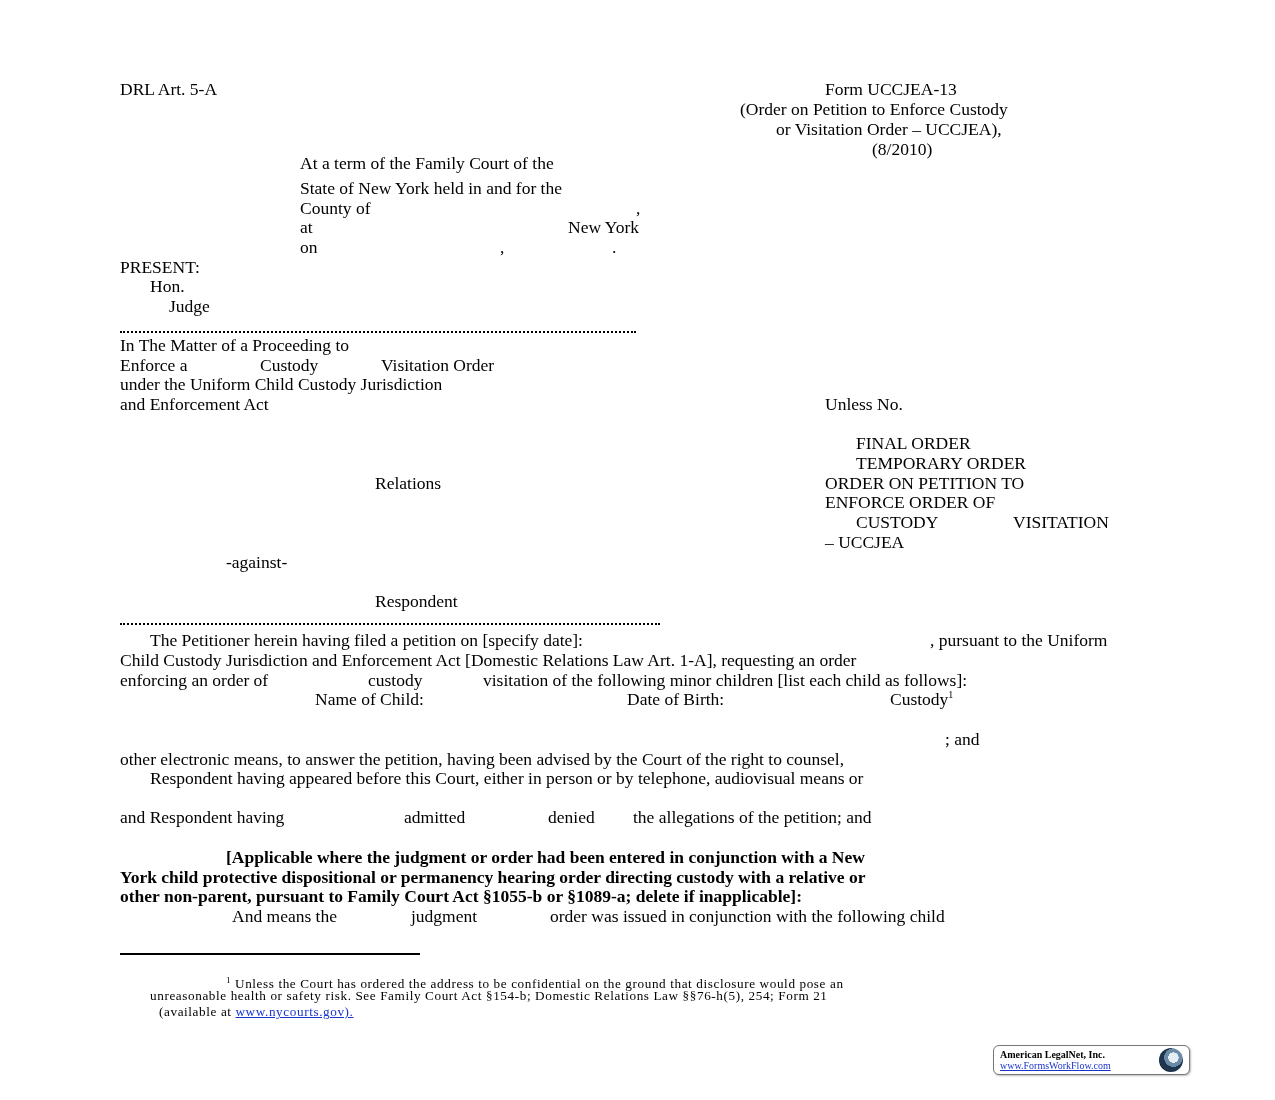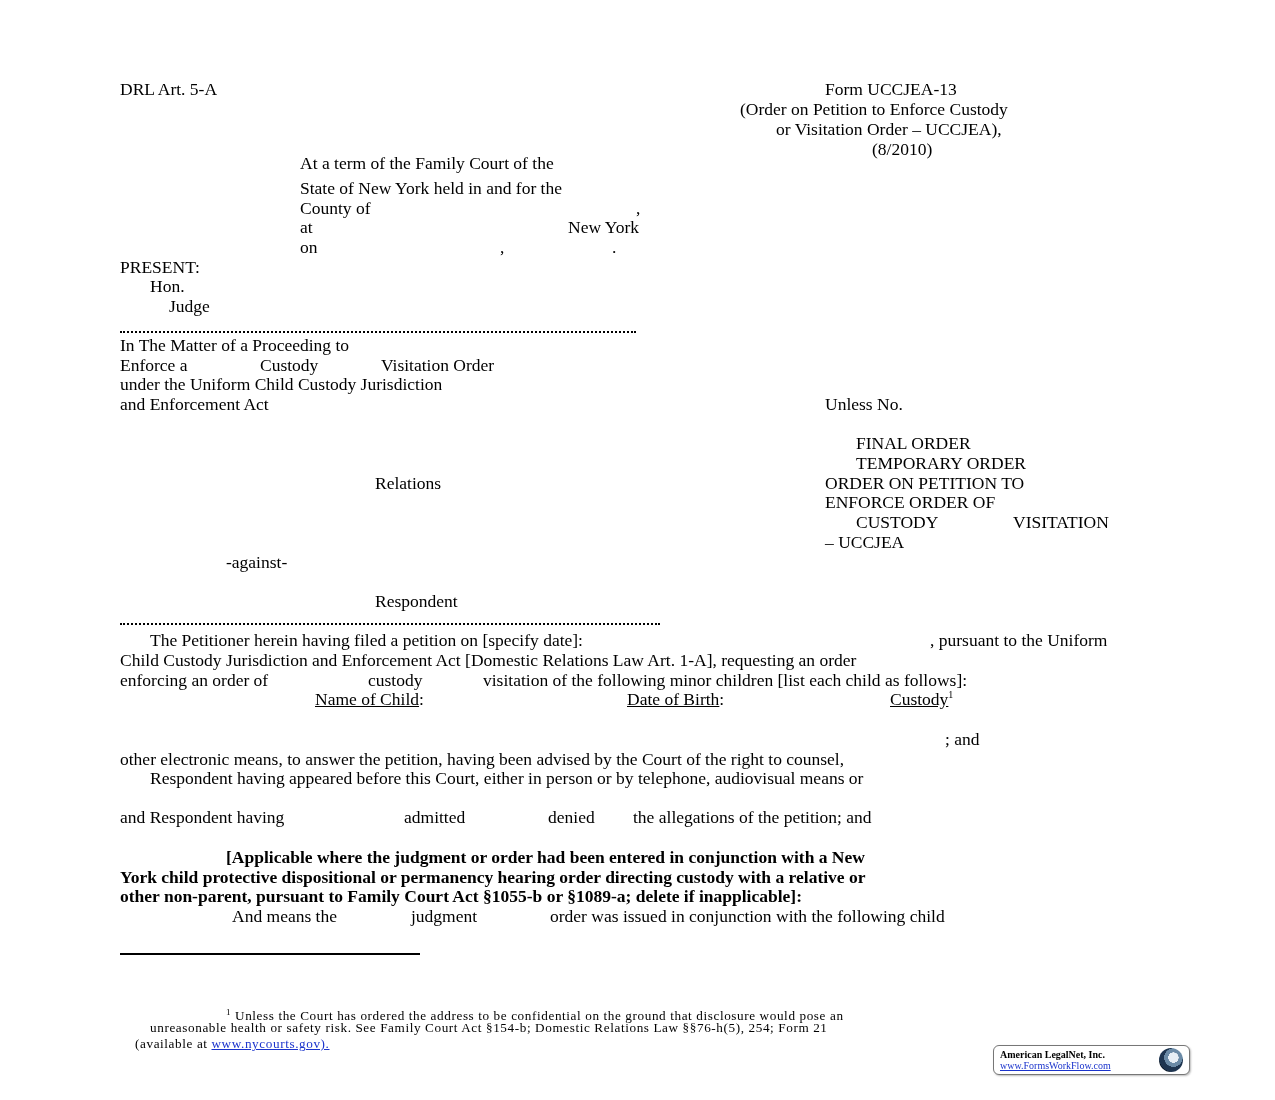--- a/index.html
+++ b/index.html
@@ -1,24 +1,24 @@
 <!DOCTYPE html>
 <html><head>
 <meta charset="utf-8">
 <style>
   html, body { margin: 0; padding: 0; background: #ffffff; }
   body { width: 1275px; height: 1100px; position: relative; overflow: hidden;
          font-family: "Liberation Serif", "DejaVu Serif", serif; color: #000; font-size: 17.5px; }
   .abs { position: absolute; white-space: nowrap; line-height: 19.7px; }
   .it { }
   .b { font-weight: bold; }
-  .u { text-decoration: underline; }
+  .u { }
   .dots { position: absolute; height: 0; border-top: 2px dotted #000; }
   .fn-rule { position: absolute; left: 120px; top: 953px; width: 300px; height: 0; border-top: 2px solid #000; }
-  .fn { font-size: 13.2px; letter-spacing: 0.6px; line-height: 16.3px; margin-top: 32px; }
+  .fn { font-size: 13.2px; letter-spacing: 0.6px; line-height: 16.3px; }
   .fn sup { font-size: 9px; }
   .link { color: #1a33cc; text-decoration: underline; }
   sup.s { font-size: 10px; vertical-align: 7px; line-height: 0; }
   .badge { position: absolute; left: 993px; top: 1045px; width: 195px; height: 28px; border: 1px solid #777;
            border-radius: 6px; background: #fff; box-shadow: 1px 1px 2px #bbb; }
   .badge .bname { position: absolute; left: 6px; top: 3px; font-size: 10px; font-weight: bold; line-height: 11px; }
   .badge .burl { position: absolute; left: 6px; top: 14px; font-size: 10px; color: #1a33cc; text-decoration: underline; line-height: 11px; }
   .badge .globe { position: absolute; right: 6px; top: 2px; width: 24px; height: 24px; border-radius: 50%;
                   background: radial-gradient(circle at 60% 40%, #e6eef5 0 25%, #6a8aa6 26% 45%, #1e3550 46% 70%, #0c1a2a 71%); }
 </style>
@@ -95,19 +95,19 @@
 <div class="abs b" style="left:120px;top:868px">York child protective dispositional or permanency hearing order directing custody with a relative or</div>
 <div class="abs b" style="left:120px;top:887px">other non-parent, pursuant to Family Court Act §1055-b or §1089-a; delete if inapplicable]:</div>
 
 <div class="abs" style="left:232px;top:907px">And means the</div>
 <div class="abs" style="left:411px;top:907px">judgment</div>
 <div class="abs" style="left:550px;top:907px">order was issued in conjunction with the following child</div>
 
 <div class="fn-rule"></div>
 <div class="abs fn" style="left:226px;top:972px"><sup>1</sup><span> Unless the Court has ordered the address to be confidential on the ground that disclosure would pose an</span></div>
 <div class="abs fn" style="left:150px;top:988px"><span>unreasonable health or safety risk. </span><span class="it">See</span><span> Family Court Act §154-b; Domestic Relations Law §§76-h(5), 254; Form 21</span></div>
-<div class="abs fn" style="left:135px;top:1004px"><span>(available at </span><a class="link">www.nycourts.gov).</a></div>
+<div class="abs fn" style="left:159px;top:1004px"><span>(available at </span><a class="link">www.nycourts.gov).</a></div>
 
 <div class="badge">
   <div class="bname">American LegalNet, Inc.</div>
   <div class="burl">www.FormsWorkFlow.com</div>
   <div class="globe"></div>
 </div>
 
 </body></html>

